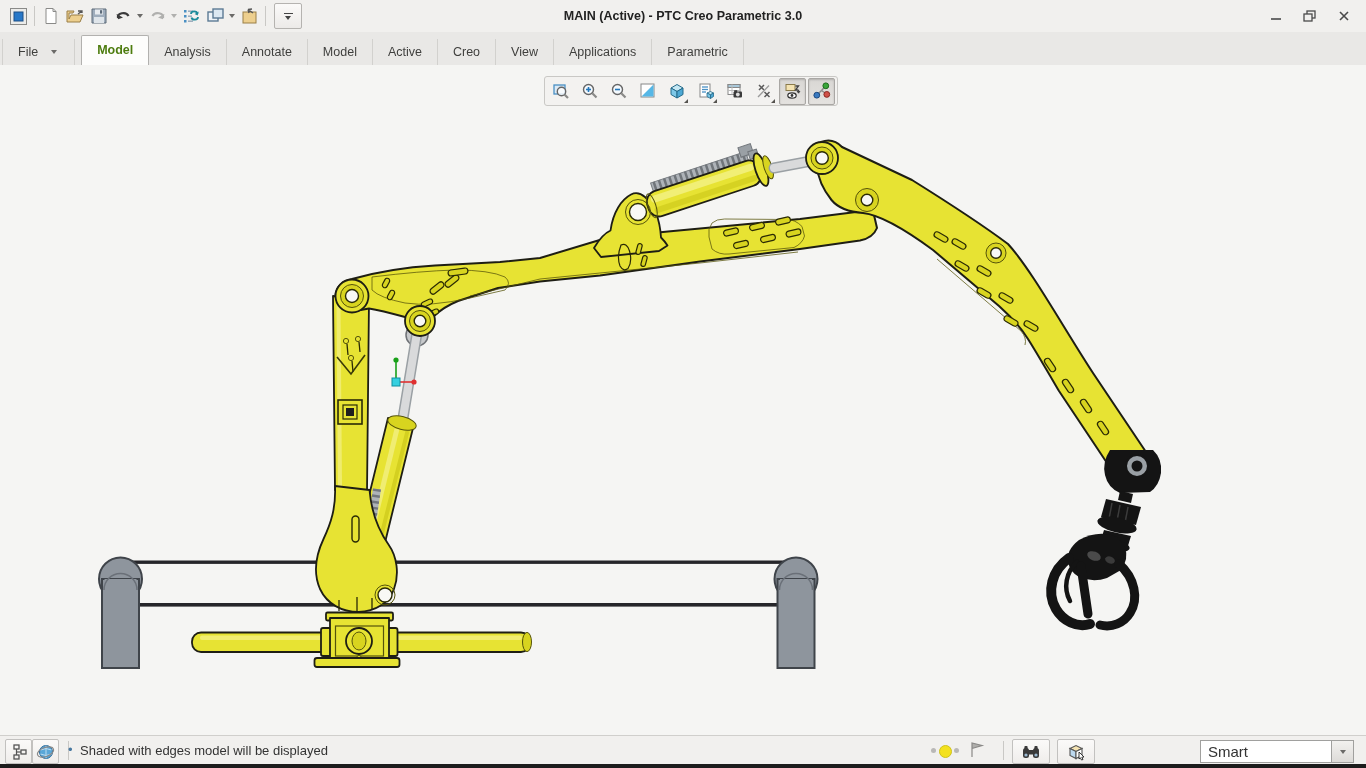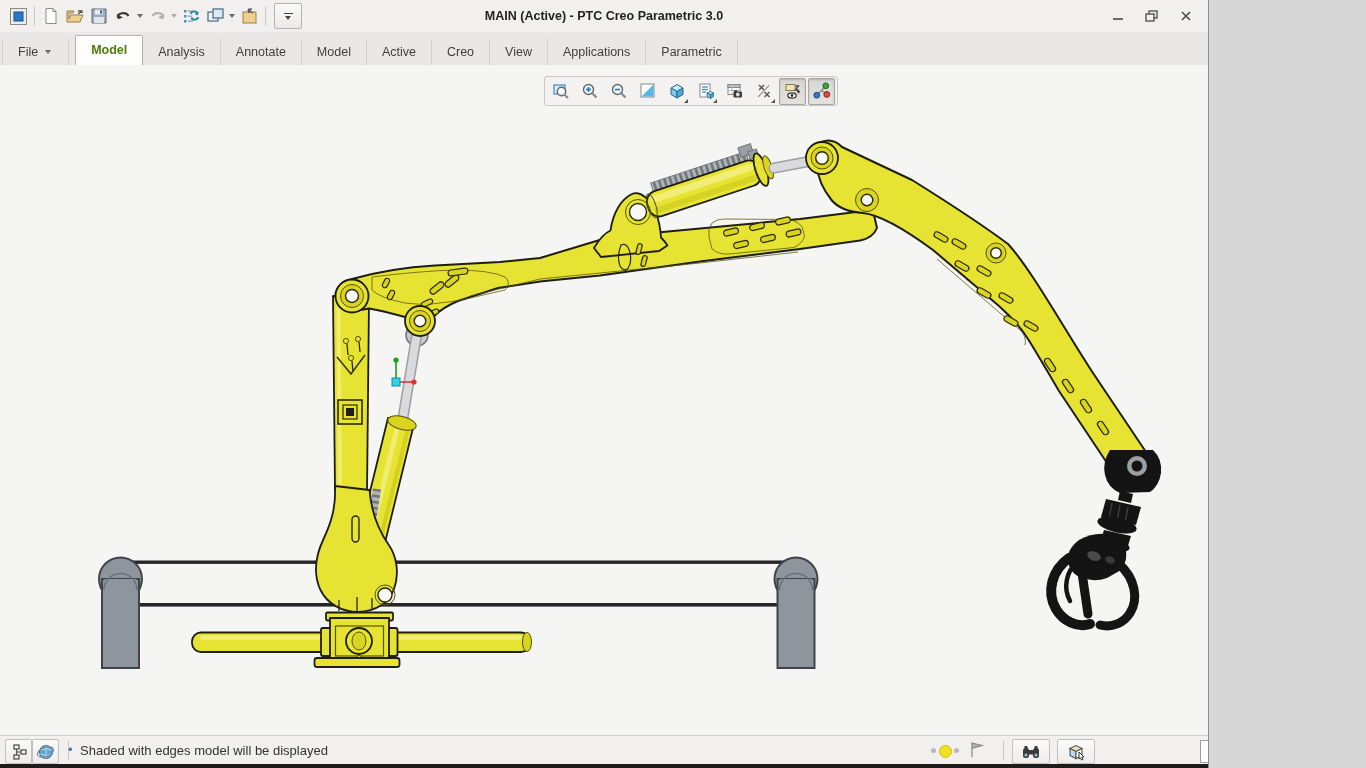--- a/index.html
+++ b/index.html
@@ -1,37 +1,37 @@
 <!DOCTYPE html>
 <html style="--accent-yellow: #e7e333; --yellow-shade: #d8d41f; --yellow-dark: #c8c414; --yellow-light: #f2ef7d; --outline: #1e1e14; --steel-gray: #8e959d; --rod-gray: #d9dadb; --coil-gray: #aeb3b8; --black-part: #141414; --bg-canvas: #f5f5f3; --bg-chrome: #f1f0ee; --bg-tabs: #e9e8e6; --status-bullet: #4878a0; --indicator-yellow: #f3e11e;"><head>
 <meta charset="utf-8">
 <style>
   html,body{margin:0;padding:0;background:#d7d7d7;}
-  #app{position:relative;width:1208px;height:768px;font-family:"Liberation Sans",sans-serif;
+  #app{position:relative;width:1366px;height:768px;font-family:"Liberation Sans",sans-serif;
        background:var(--bg-chrome,#f1f0ee);outline:1px solid #8f8f8f;overflow:hidden;
        -webkit-font-smoothing:antialiased;}
   
   #titlebar{position:absolute;left:0;top:0;width:100%;height:32px;background:var(--bg-chrome,#f1f0ee);}
   #title{position:absolute;left:0;right:0;top:0;height:32px;line-height:32px;text-align:center;
          font-size:12.5px;font-weight:bold;color:#222;}
   .qat{position:absolute;top:4px;height:24px;display:flex;align-items:center;}
   .qat .btn{width:24px;height:24px;display:flex;align-items:center;justify-content:center;border-radius:2px;}
   .vsep{width:1px;height:20px;background:#c9c8c5;margin:0 4px;}
   .caret{width:0;height:0;border-left:3.5px solid transparent;border-right:3.5px solid transparent;
          border-top:4px solid #6b6a68;margin:0 2px;}
   .qat-dd{width:26px;height:24px;border:1px solid #b5b3b0;border-radius:2px;background:linear-gradient(#fbfaf9,#eceae8);
           display:flex;align-items:center;justify-content:center;flex-direction:column;margin-left:4px;}
   .winctl{position:absolute;top:8px;right:14px;display:flex;gap:18px;}
   .winctl .btn{width:16px;height:16px;display:flex;align-items:center;justify-content:center;}
   
   #tabrow{position:absolute;left:0;top:32px;width:100%;height:33px;background:var(--bg-tabs,#e9e8e6);
           border-bottom:1px solid #bab9b7;display:flex;align-items:flex-end;}
   .tab{height:26px;line-height:26px;padding:0 15px;font-size:12.5px;color:#3f3f3d;
        border-right:1px solid #d2d1ce;white-space:nowrap;}
-  .tab.first{border-left:1px solid #d2d1ce;margin-left:2px;display:flex;align-items:center;gap:5px;}
+  .tab.first{border-left:1px solid #d2d1ce;margin-left:2px;display:flex;align-items:center;gap:11px;}
   .tab.active{background:#fdfdfc;border:1px solid #b2b1af;border-bottom:1px solid #fdfdfc;
               height:29px;line-height:29px;font-weight:bold;color:#4d7c0f;margin-bottom:-1px;border-radius:2px 2px 0 0;}
   #ribbon-right{position:absolute;right:8px;top:36px;display:flex;align-items:center;gap:9px;}
   
   #canvas{position:absolute;left:0;top:65px;width:1366px;height:670px;background:var(--bg-canvas,#f5f5f3);}
   #gfx-toolbar{position:absolute;left:544px;top:11px;height:28px;display:flex;align-items:center;
                background:#f3f2f0;border:1px solid #c9c8c5;border-radius:3px;padding:0 1px;}
   .gbtn{position:relative;width:25px;height:25px;margin:0 1px;border-radius:2px;border:1px solid transparent;
         display:flex;align-items:center;justify-content:center;}
   .gbtn.pressed{background:linear-gradient(#d9d7d4,#e4e2df);border:1px solid #a9a7a4;box-shadow:inset 0 1px 2px rgba(0,0,0,.18);}

